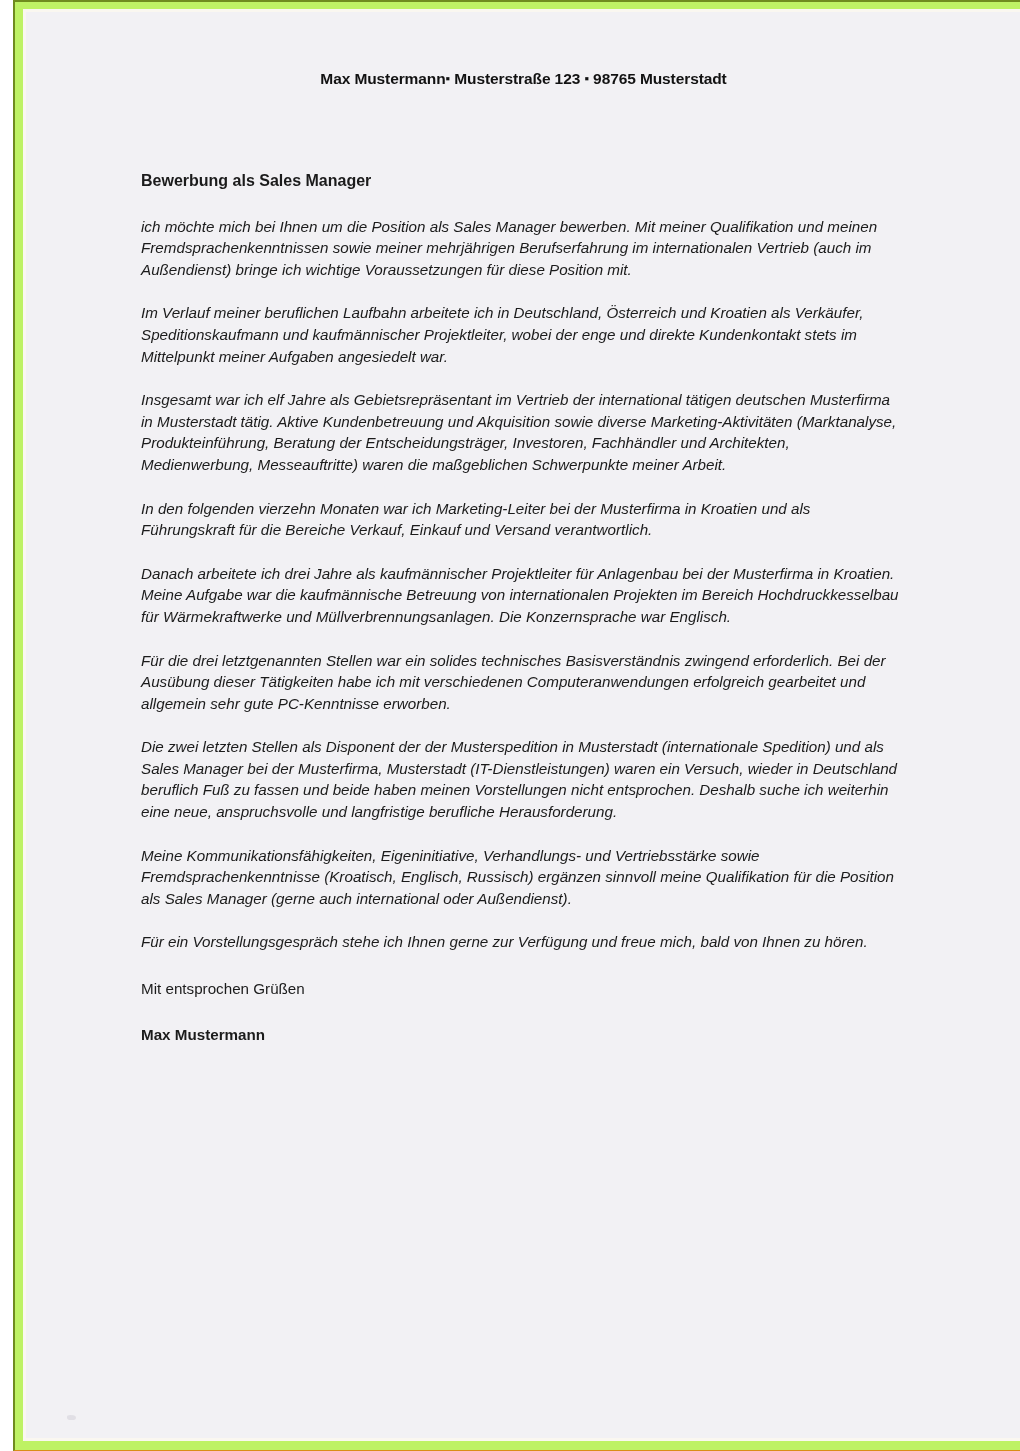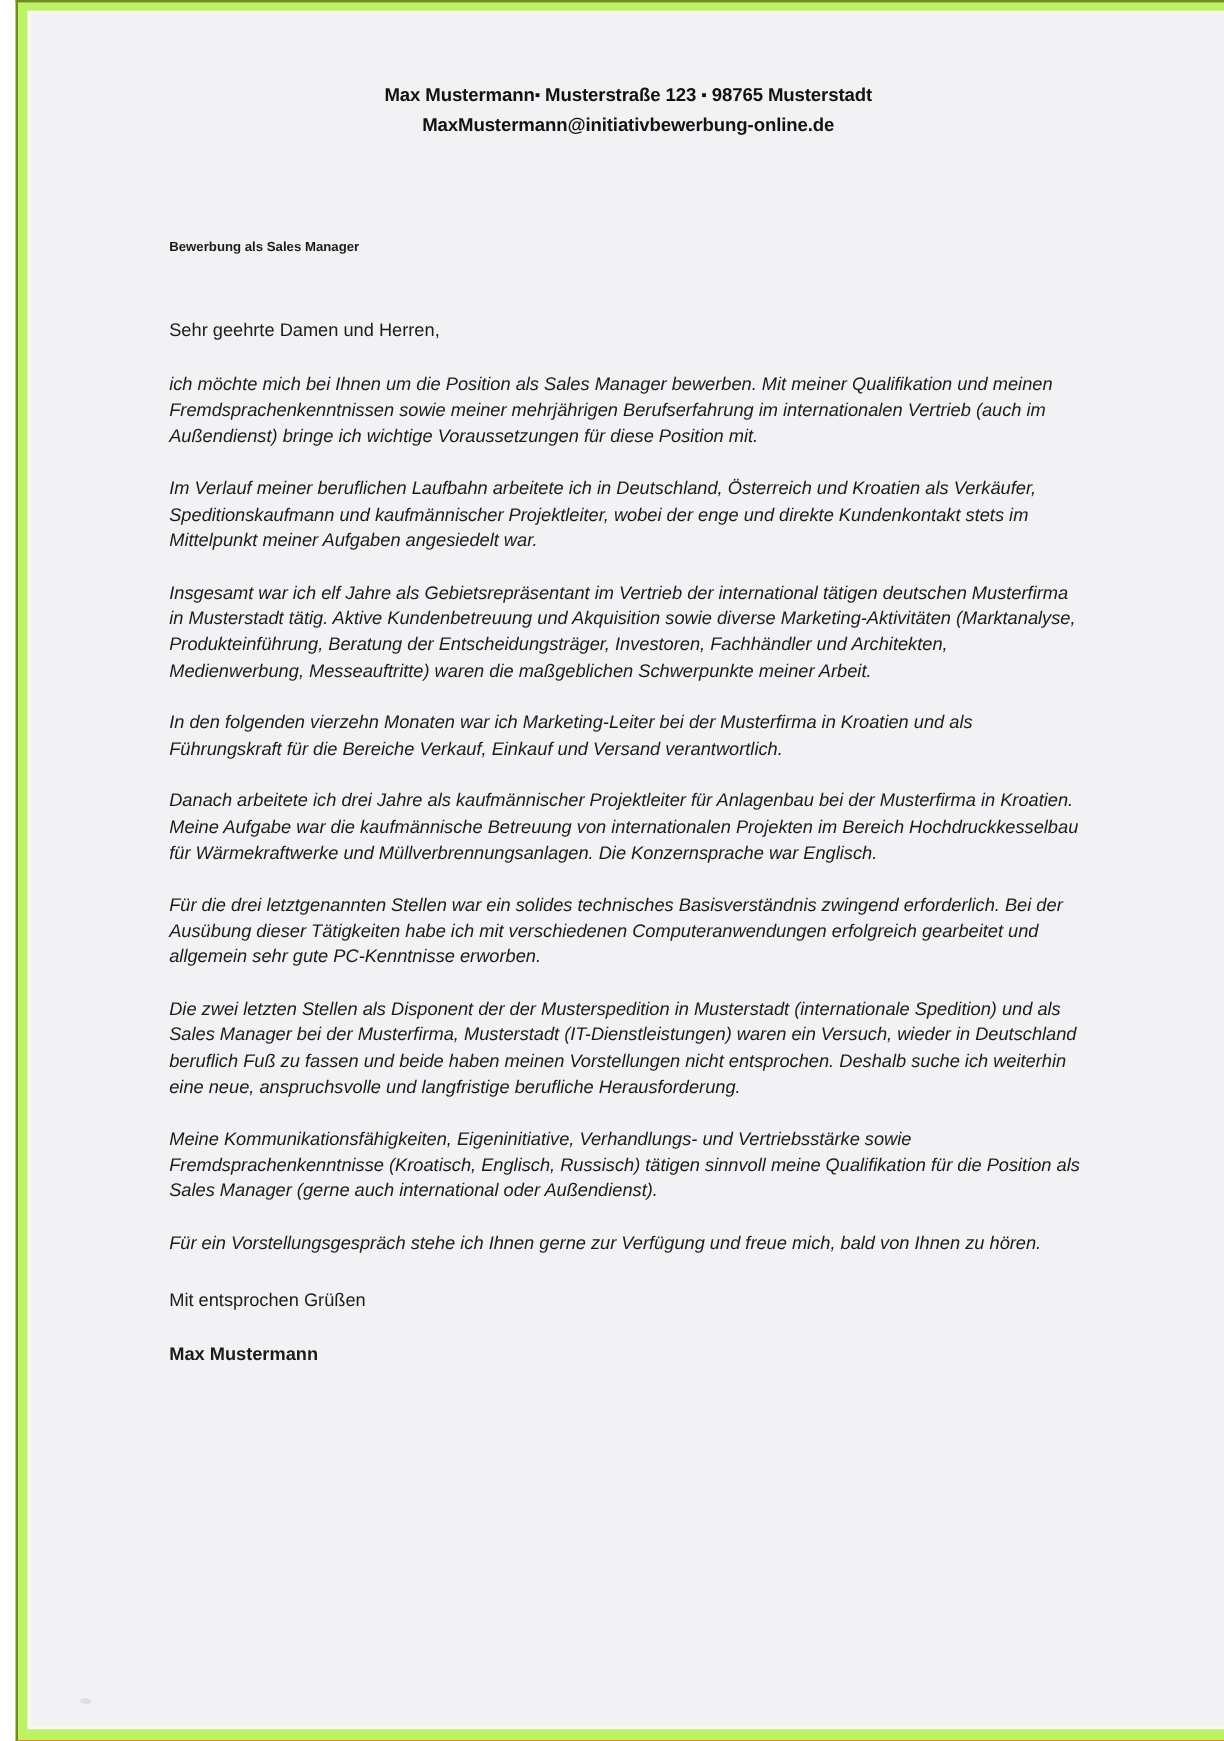--- a/index.html
+++ b/index.html
@@ -68,21 +68,21 @@
 
   .letter-body {
     padding: 0 118px 0 115px;
     color: #1b1b1b;
     font-size: 15.2px;
     line-height: 21.6px;
   }
 
   .subject {
     font-weight: bold;
-    font-size: 11px;
+    font-size: 16px;
     margin-top: 79px;
     margin-bottom: 0;
   }
 
   .salutation {
     margin-top: 47px;
     margin-bottom: 0;
   }
 
   p.para {
@@ -113,37 +113,35 @@
 </style>
 </head>
 <body>
 
 <div class="page-frame">
   <div class="frame-inner">
     <div class="sheet">
 
       <header class="letterhead">
         <span class="lh-line"><span>Max Mustermann</span><span class="lh-bullet">▪</span><span> Musterstraße 123 </span><span class="lh-bullet">▪</span><span> 98765 Musterstadt</span></span>
-        <span class="lh-line">MaxMustermann@initiativbewerbung-online.de</span>
       </header>
 
       <main class="letter-body">
 
         <div class="subject">Bewerbung als Sales Manager</div>
 
-        <div class="salutation">Sehr geehrte Damen und Herren,</div>
 
         <p class="para first">ich möchte mich bei Ihnen um die Position als Sales Manager bewerben. Mit meiner Qualifikation und meinen Fremdsprachenkenntnissen sowie meiner mehrjährigen Berufserfahrung im internationalen Vertrieb (auch im Außendienst) bringe ich wichtige Voraussetzungen für diese Position mit.</p>
         <p class="para">Im Verlauf meiner beruflichen Laufbahn arbeitete ich in Deutschland, Österreich und Kroatien als Verkäufer, Speditionskaufmann und kaufmännischer Projektleiter, wobei der enge und direkte Kundenkontakt stets im Mittelpunkt meiner Aufgaben angesiedelt war.</p>
         <p class="para">Insgesamt war ich elf Jahre als Gebietsrepräsentant im Vertrieb der international tätigen deutschen Musterfirma in Musterstadt tätig. Aktive Kundenbetreuung und Akquisition sowie diverse Marketing-Aktivitäten (Marktanalyse, Produkteinführung, Beratung der Entscheidungsträger, Investoren, Fachhändler und Architekten, Medienwerbung, Messeauftritte) waren die maßgeblichen Schwerpunkte meiner Arbeit.</p>
         <p class="para">In den folgenden vierzehn Monaten war ich Marketing-Leiter bei der Musterfirma in Kroatien und als Führungskraft für die Bereiche Verkauf, Einkauf und Versand verantwortlich.</p>
         <p class="para">Danach arbeitete ich drei Jahre als kaufmännischer Projektleiter für Anlagenbau bei der Musterfirma in Kroatien. Meine Aufgabe war die kaufmännische Betreuung von internationalen Projekten im Bereich Hochdruckkesselbau für Wärmekraftwerke und Müllverbrennungsanlagen. Die Konzernsprache war Englisch.</p>
         <p class="para">Für die drei letztgenannten Stellen war ein solides technisches Basisverständnis zwingend erforderlich. Bei der Ausübung dieser Tätigkeiten habe ich mit verschiedenen Computeranwendungen erfolgreich gearbeitet und allgemein sehr gute PC-Kenntnisse erworben.</p>
         <p class="para">Die zwei letzten Stellen als Disponent der der Musterspedition in Musterstadt (internationale Spedition) und als Sales Manager bei der Musterfirma, Musterstadt (IT-Dienstleistungen) waren ein Versuch, wieder in Deutschland beruflich Fuß zu fassen und beide haben meinen Vorstellungen nicht entsprochen. Deshalb suche ich weiterhin eine neue, anspruchsvolle und langfristige berufliche Herausforderung.</p>
-        <p class="para">Meine Kommunikationsfähigkeiten, Eigeninitiative, Verhandlungs- und Vertriebsstärke sowie Fremdsprachenkenntnisse (Kroatisch, Englisch, Russisch) tätigen sinnvoll meine Qualifikation für die Position als Sales Manager (gerne auch international oder Außendienst).</p>
+        <p class="para">Meine Kommunikationsfähigkeiten, Eigeninitiative, Verhandlungs- und Vertriebsstärke sowie Fremdsprachenkenntnisse (Kroatisch, Englisch, Russisch) ergänzen sinnvoll meine Qualifikation für die Position als Sales Manager (gerne auch international oder Außendienst).</p>
         <p class="para">Für ein Vorstellungsgespräch stehe ich Ihnen gerne zur Verfügung und freue mich, bald von Ihnen zu hören.</p>
 
         <div class="closing">Mit entsprochen Grüßen</div>
         <div class="signature">Max Mustermann</div>
 
       </main>
 
       <div class="scan-speck"></div>
 
     </div>

